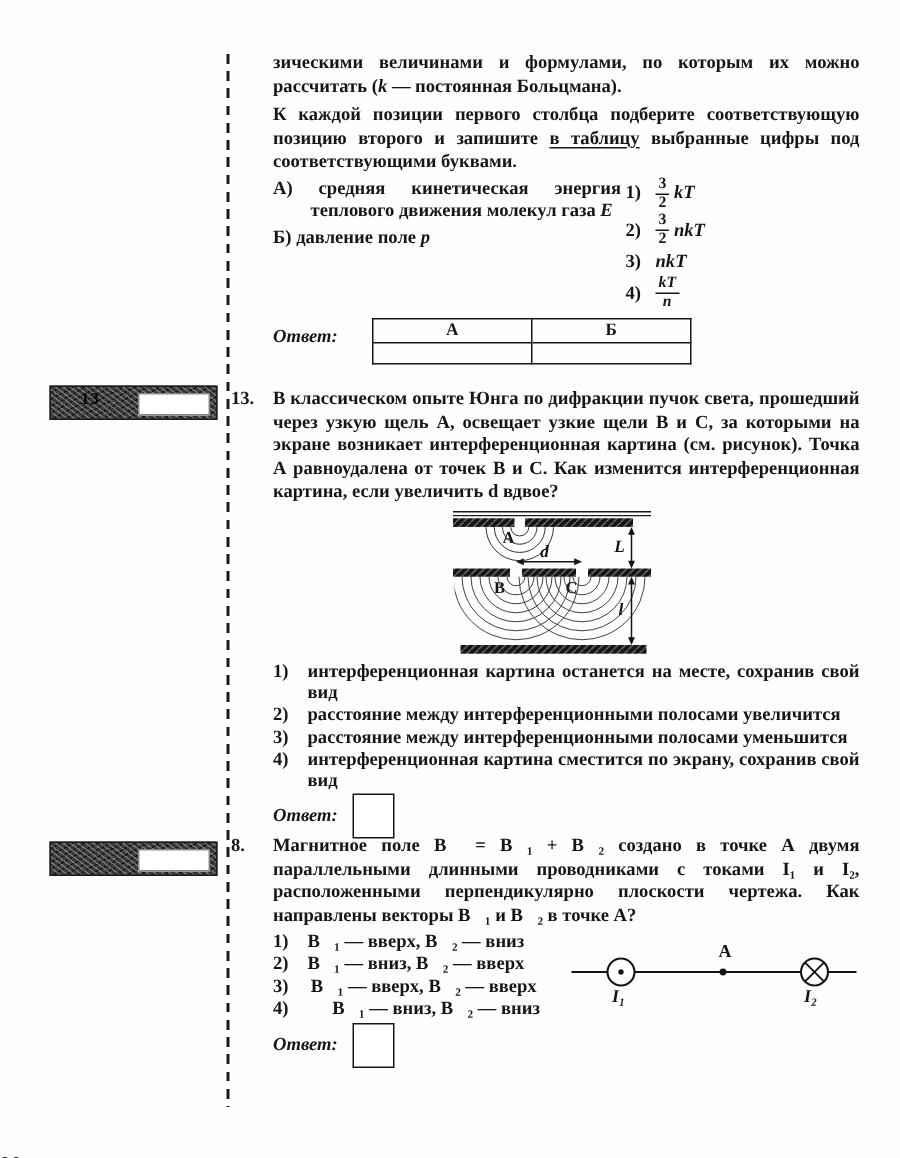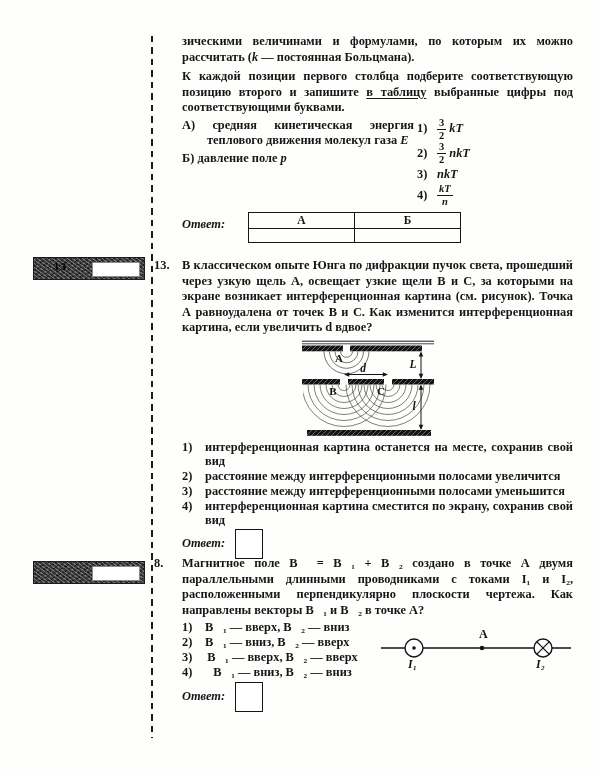--- a/index.html
+++ b/index.html
@@ -265,21 +265,21 @@
         <div class="opt">
             <span class="opt-n">2)</span>
             <span class="opt-t" style="text-align:left">B⃗₁ — вниз, B⃗₂ — вверх</span>
           </div>
         <div class="opt">
             <span class="opt-n">3)</span>
             <span class="opt-t" style="text-align:center">B⃗₁ — вверх, B⃗₂ — вверх</span>
           </div>
         <div class="opt">
             <span class="opt-n">4)</span>
-            <span class="opt-t" style="text-align:center">B⃗₁ — вниз, B⃗₂ — вниз</span>
+            <span class="opt-t" style="text-align:right">B⃗₁ — вниз, B⃗₂ — вниз</span>
           </div>
       </div>
 
       <svg class="fig14" width="195" height="46" viewBox="0 0 195 46">
         <line x1="3" y1="22" x2="193" y2="22" stroke="#141414" stroke-width="1.3"></line>
         <g>
           <circle cx="36" cy="22" r="9" fill="#fff" stroke="#141414" stroke-width="1.4"></circle>
           <circle cx="36" cy="22" r="1.8" fill="#141414"></circle>
         </g>
         <text x="30" y="42" font-size="12" font-style="italic">I₁</text>

